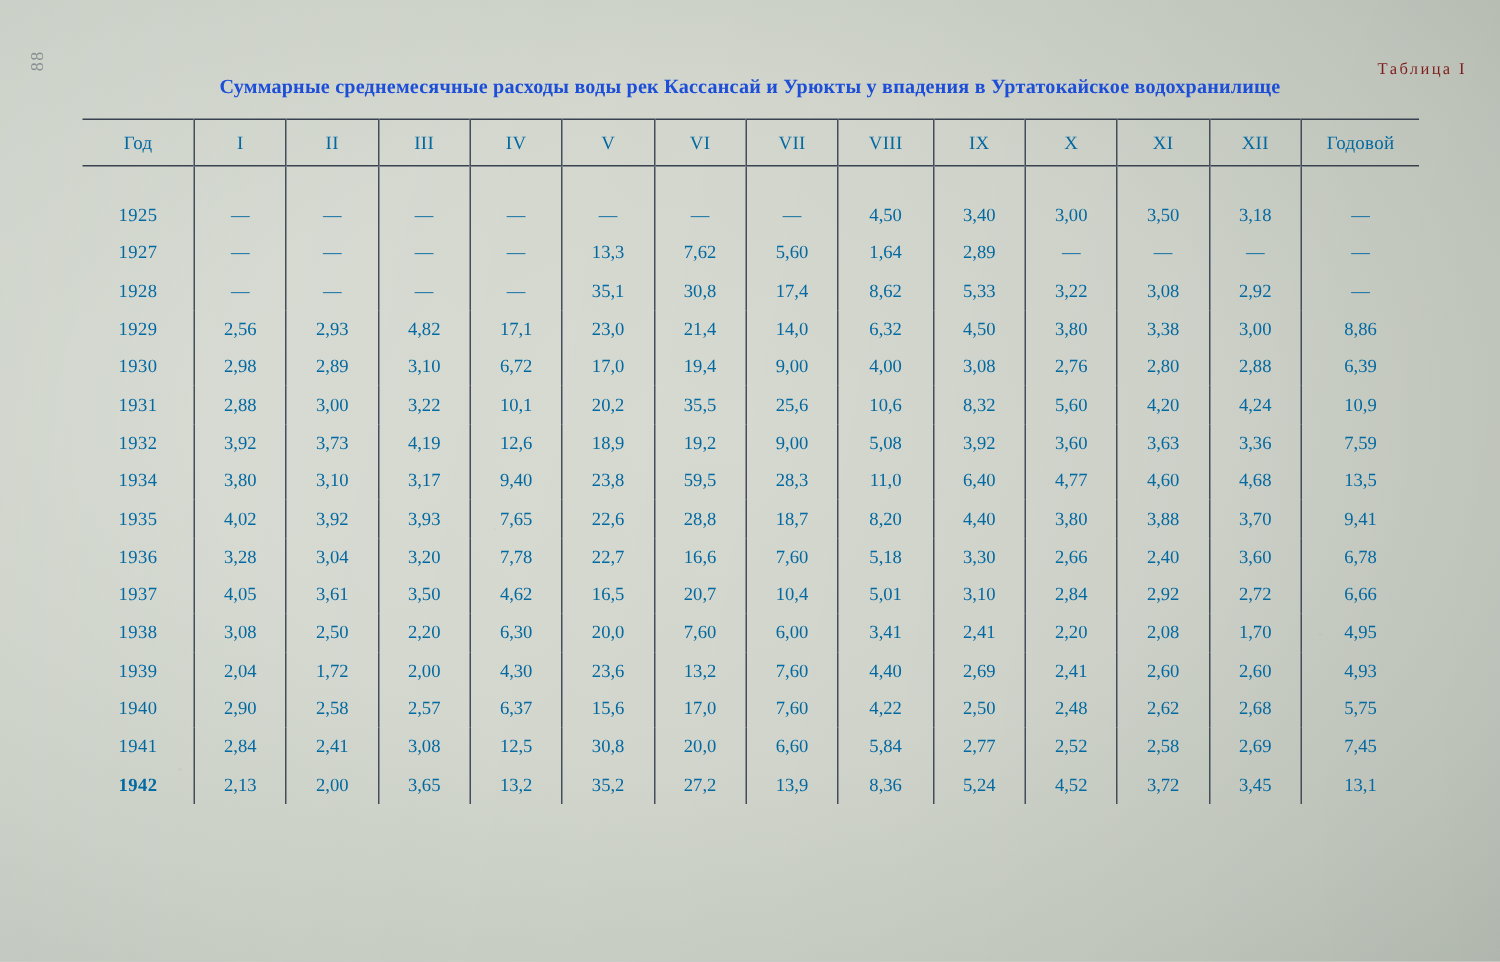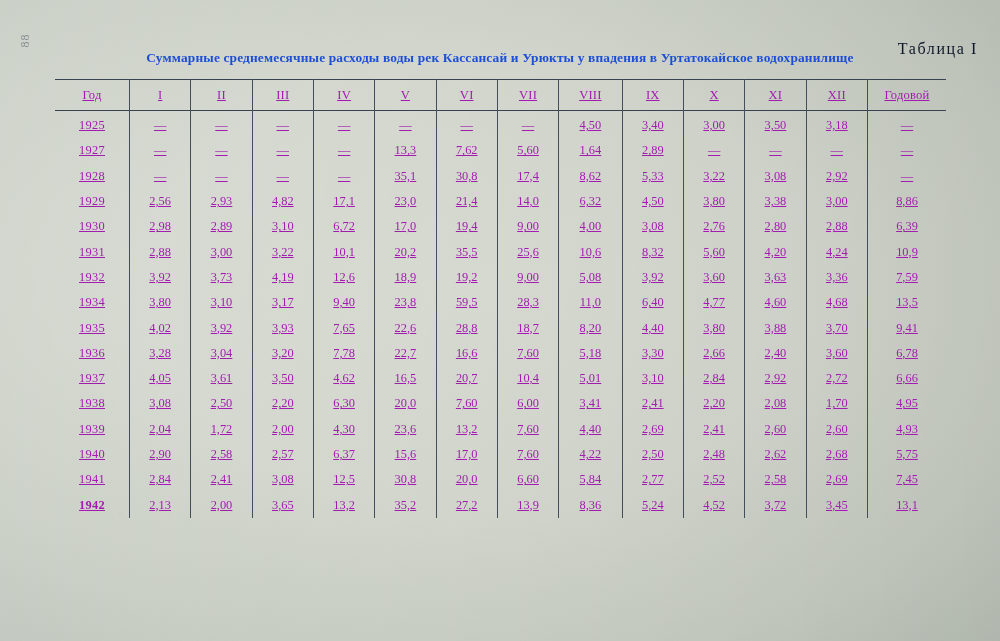--- a/index.html
+++ b/index.html
@@ -42,23 +42,23 @@
     font-size: 12px;
     color: #5f6b72;
     transform: rotate(-90deg);
     letter-spacing: 1px;
     opacity: .65;
   }
   .table-no {
     position: absolute;
     right: 22px;
     top: 40px;
-    font-size: 16px;
+    font-size: 11px;
     letter-spacing: 1.6px;
-    color: #0f172a;
+    color: #7f1d1d;
   }
   .title {
     position: absolute;
     left: 0;
     right: 0;
     top: 50px;
     text-align: center;
     font-size: 13.4px;
     font-weight: bold;
     letter-spacing: .15px;
@@ -69,22 +69,21 @@
   .tbl-wrap {
     position: absolute;
     left: 55px;
     top: 79px;
     width: 891px;
   }
   table.data {
     border-collapse: collapse;
     width: 100%;
     font-size: 12.3px;
-    color: #a21caf;
-    text-decoration: underline;
+    color: #0369a1;
   }
   table.data th,
   table.data td {
     text-align: center;
     vertical-align: middle;
     padding: 0;
     border: none;
   }
   table.data thead th {
     height: 30px;
@@ -94,21 +93,21 @@
   }
   table.data thead tr {
     border-top: 1.3px solid #384250;
     border-bottom: 1.3px solid #384250;
   }
   table.data tbody td {
     height: 25.3px;
     font-size: 12.4px;
   }
   table.data tbody tr:first-child td {
-    padding-top: 2px;
+    padding-top: 20px;
   }
   
   table.data th:not(:last-child),
   table.data td:not(:last-child) {
     border-right: 1px solid #434d5b;
   }
   table.data tbody tr td {
     border-right-color: #4a5461;
   }
   table.data thead th:first-child,

